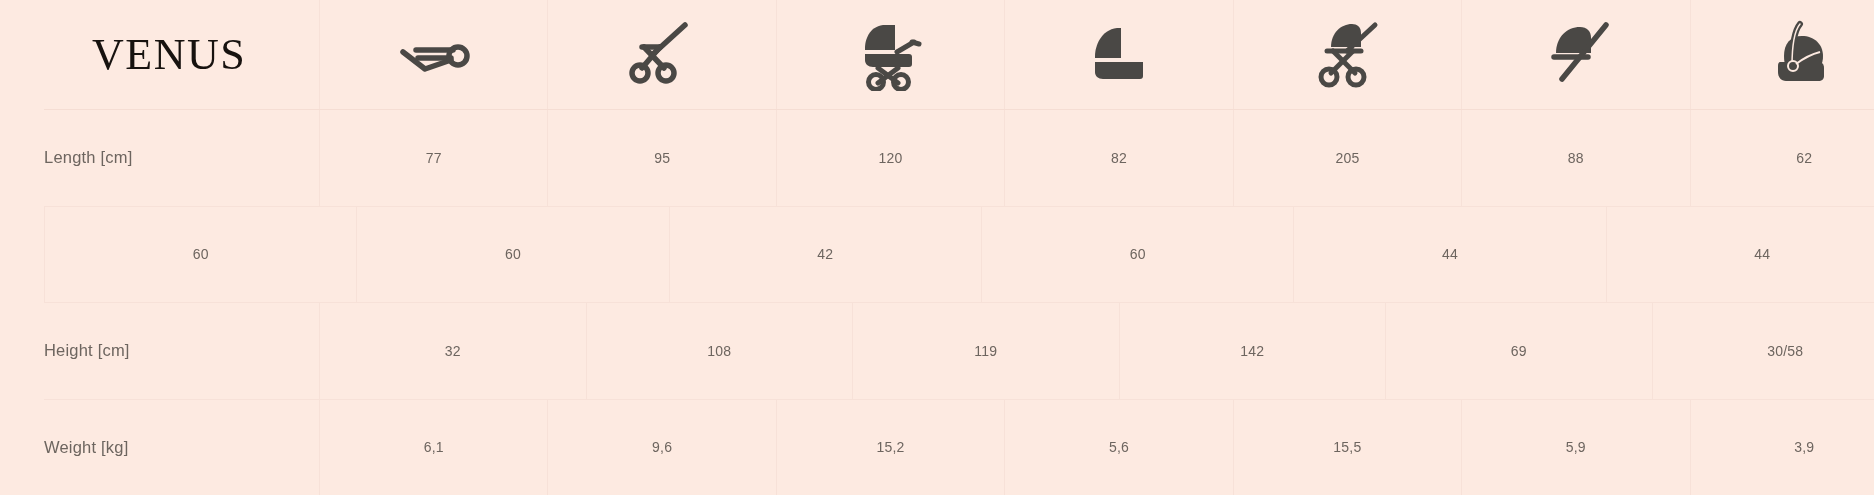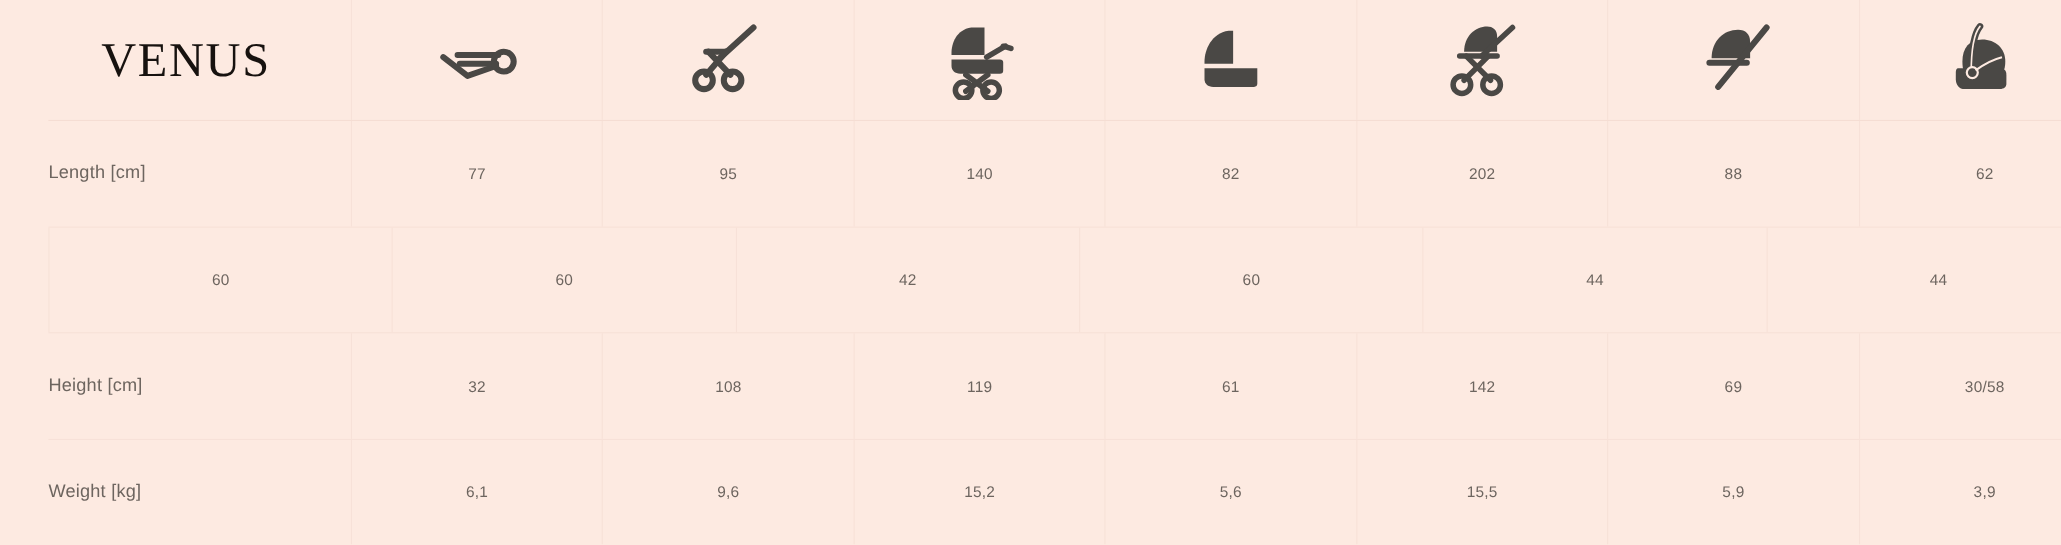--- a/index.html
+++ b/index.html
@@ -178,42 +178,41 @@
           <path d="M28 48 C36 42 44 38 52 36" stroke="#fdeae1" stroke-width="2" fill="none"></path>
         </svg>
       </span>
     </div>
   </div>
 
   <div class="data-row">
     <div class="label-cell">Length [cm]</div>
     <div class="value-cell">77</div>
     <div class="value-cell">95</div>
-    <div class="value-cell">140</div>
+    <div class="value-cell">120</div>
     <div class="value-cell">82</div>
-    <div class="value-cell">202</div>
+    <div class="value-cell">205</div>
     <div class="value-cell">88</div>
     <div class="value-cell">62</div>
   </div>
 
   <div class="data-row">
     <div class="value-cell">60</div>
     <div class="value-cell">60</div>
     <div class="value-cell">42</div>
     <div class="value-cell">60</div>
     <div class="value-cell">44</div>
     <div class="value-cell">44</div>
   </div>
 
   <div class="data-row">
     <div class="label-cell">Height [cm]</div>
     <div class="value-cell">32</div>
     <div class="value-cell">108</div>
     <div class="value-cell">119</div>
-    <div class="value-cell">61</div>
     <div class="value-cell">142</div>
     <div class="value-cell">69</div>
     <div class="value-cell">30/58</div>
   </div>
 
   <div class="data-row">
     <div class="label-cell">Weight [kg]</div>
     <div class="value-cell">6,1</div>
     <div class="value-cell">9,6</div>
     <div class="value-cell">15,2</div>

